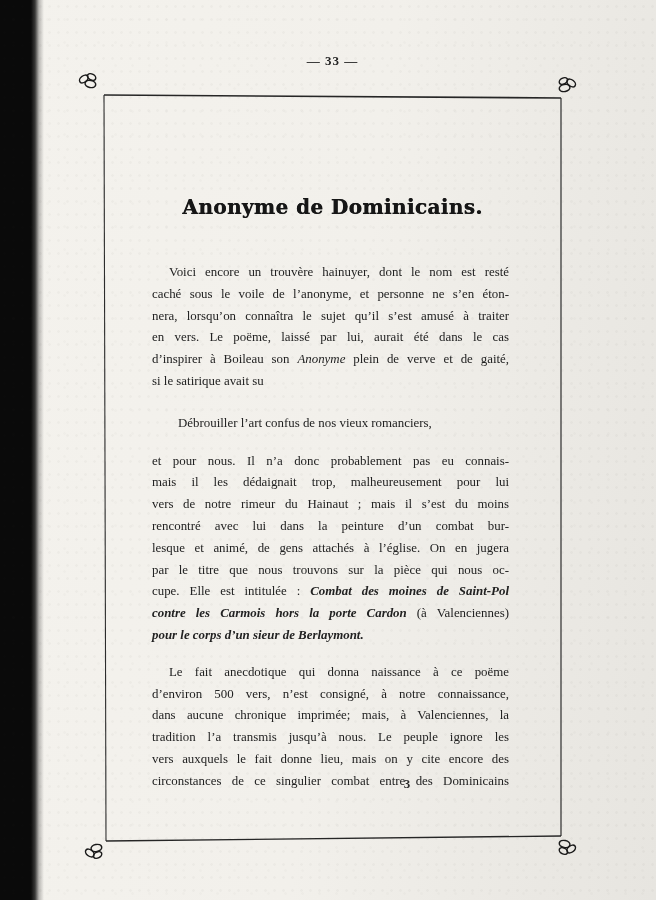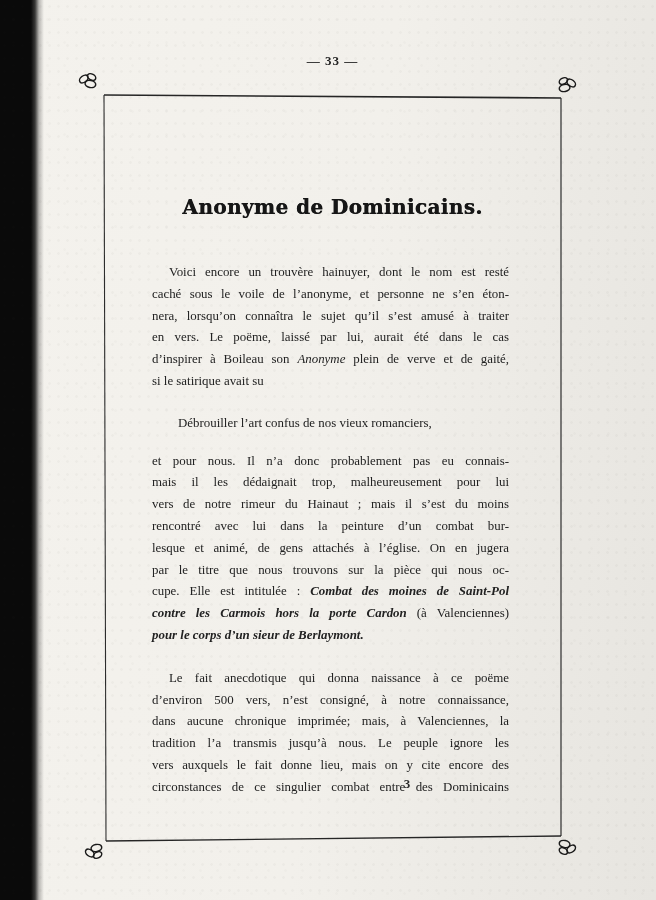--- a/index.html
+++ b/index.html
@@ -34,21 +34,21 @@
   .textcol{position:absolute;left:152px;top:262px;width:357px;}
   .line{height:21.8px;line-height:21.8px;font-size:12.9px;white-space:normal;color:#222;}
   .line.just{text-align:justify;text-align-last:justify;-moz-text-align-last:justify;}
   .line.ind{padding-left:17px;}
   .seg.r{font-style:normal;font-weight:normal;}
   .seg.i{font-style:italic;}
   .seg.bi{font-style:italic;font-weight:700;}
   .block{position:relative;}
   .block.b1{margin-top:20px;margin-left:26px;}
   .block.b2{margin-top:16px;}
-  .block.b3{margin-top:21px;font-family:Liberation Serif, serif;}
+  .block.b3{margin-top:15px;font-family:Liberation Serif, serif;}
   .sig{
     position:absolute;left:394px;top:776px;width:26px;text-align:center;
     font-size:13px;font-weight:700;color:#2a2a2a;
   }
 </style>
 </head>
 <body>
 
 <div id="page">
 

